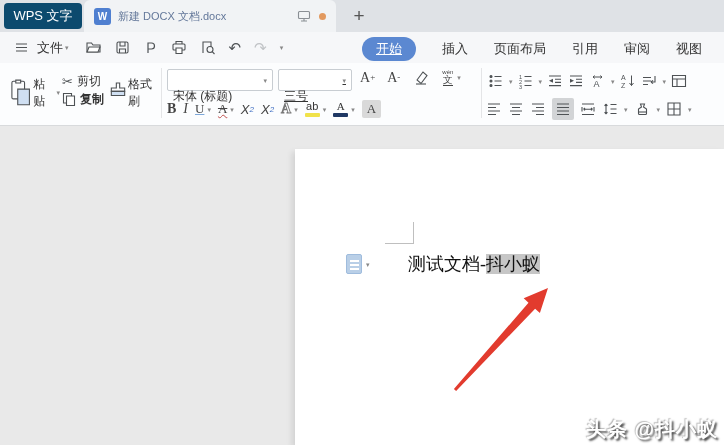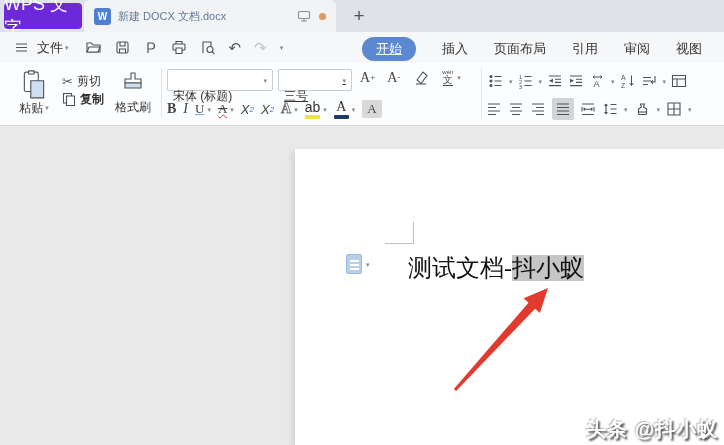--- a/index.html
+++ b/index.html
@@ -1,22 +1,22 @@
 <!DOCTYPE html>
 <html><head>
 <meta charset="utf-8">
 <style>
   * { margin:0; padding:0; box-sizing:border-box; }
   html,body { width:724px; height:445px; overflow:hidden; }
   body { font-family:"Liberation Sans","DejaVu Sans",sans-serif; background:#e9e9e9; position:relative; }
 
   
   .tabbar { position:absolute; left:0; top:0; width:724px; height:32px; background:#dfe2e6; }
-  .wps-tab { position:absolute; left:4px; top:3px; width:78px; height:26px; background:#6d28d9;
-             color:#fff; font-size:18px; border-radius:4px; display:flex; align-items:center; justify-content:center; }
+  .wps-tab { position:absolute; left:4px; top:3px; width:78px; height:26px; background:#0c4a6e;
+             color:#fff; font-size:13px; border-radius:4px; display:flex; align-items:center; justify-content:center; }
   .doc-tab { position:absolute; left:84px; top:0; width:252px; height:32px; background:#f1f3f5;
              border-radius:6px 6px 0 0; display:flex; align-items:center; padding:0 10px; }
   .doc-icon { width:17px; height:17px; border-radius:3px; background:#4f7fd0; color:#fff; font-size:10px;
               font-weight:bold; display:flex; align-items:center; justify-content:center; margin-right:7px; }
   .doc-title { font-size:11px; color:#64789a; white-space:nowrap; flex:1; }
   .monitor-ic { margin-left:auto; margin-right:8px; display:flex; }
   .unsaved-dot { width:7px; height:7px; border-radius:50%; background:#e2995f; }
   .new-tab { position:absolute; left:346px; top:4px; width:26px; height:24px; color:#555; font-size:19px;
              display:flex; align-items:center; justify-content:center; }
 
@@ -30,41 +30,41 @@
   .glyph-btn.muted { color:#c0c3c6; }
   .caret { font-size:7px; color:#888; line-height:1; }
   .ribbon-tabs { position:absolute; left:362px; top:37px; display:flex; gap:26px; align-items:center; height:24px; }
   .rtab { font-size:13px; color:#333; white-space:nowrap; }
   .rtab.active { background:#5b88d1; color:#fff; border-radius:12px; padding:3px 14px;text-decoration:underline; }
 
   
   .ribbon { position:absolute; left:0; top:63px; width:724px; height:63px; background:#fcfdfe;
             border-bottom:1px solid #d8dadc; }
   .vdiv { position:absolute; top:5px; height:50px; width:1px; background:#e4e5e7; }
-  .bigbtn { position:absolute; top:3px; width:52px; height:56px; display:flex; flex-direction:column;
-            align-items:center; justify-content:center; padding:2px 0 4px;font-family:Liberation Serif, serif; }
+  .bigbtn { position:absolute; top:3px; width:52px; height:56px; display:flex; 
+            align-items:center; justify-content:flex-end; padding:2px 0 4px;font-family:Liberation Serif, serif; }
   .bigbtn .lbl { font-size:12px; color:#333; display:flex; align-items:center; gap:2px; }
   .smallbtn { display:flex; align-items:center; gap:4px; font-size:12px; color:#333; height:24px; }
   .combo { position:absolute; top:6px; height:22px; border:1px solid #c8cdd2; border-radius:2px;
            background:#fff; display:flex; align-items:center; font-size:12px; color:#333; padding:0 5px; }
   .combo .cv { flex:1; white-space:nowrap; overflow:hidden;margin-top:32px; }
   .row { position:absolute; display:flex; align-items:center; }
   .tbtn { display:flex; align-items:center; justify-content:center; color:#444; position:relative; }
   .serifb { font-family:"Liberation Serif","DejaVu Serif",serif; }
   .b-bold { font-weight:bold; font-size:14px; }
   .b-italic { font-style:italic; font-size:14px; }
   .b-under { font-size:13px; text-decoration:underline; text-decoration-color:#7da7d9; }
   .b-strike-w { font-size:13px; text-decoration:underline wavy #c0504d; text-decoration-thickness:1px; }
   .b-strike-i { text-decoration:line-through; }
   .supsub { font-size:13px; font-style:italic; }
   .supsub .s { font-size:8px; color:#4472c4; }
   .fx-a { font-size:14px; font-weight:bold; color:transparent; -webkit-text-stroke:0.9px #777;
           text-shadow:0 0 0 transparent; }
   .swatchbtn { display:flex; flex-direction:column; align-items:center; justify-content:center; line-height:1; }
-  .swatchbtn .t { font-size:14px; color:#333; }
+  .swatchbtn .t { font-size:11px; color:#333; }
   .swatchbtn .bar { width:15px; height:4px; margin-top:1px; border-radius:1px; }
   .shade-a { font-size:13px; color:#444; background:#d9d9d9; padding:1px 5px; border-radius:2px; }
   .sel { background:#d2d4d6; border-radius:2px; }
   .apm { font-size:14px; color:#444; line-height:1; }
   .apm .sg { font-size:9px; vertical-align:super; }
   .phon { display:flex; flex-direction:column; align-items:center; line-height:1; color:#444; }
   .phon .p1 { font-size:6px; }
   .phon .p2 { font-size:10px; border-bottom:1px solid #444; }
 
   
@@ -72,21 +72,21 @@
   .page { position:absolute; left:295px; top:23px; width:429px; height:296px; background:#fff;
           box-shadow:-3px 3px 6px rgba(0,0,0,0.10); }
   .corner-mark { position:absolute; left:385px; top:96px; width:29px; height:22px;
                  border-right:1px solid #bfbfbf; border-bottom:1px solid #bfbfbf; }
   .paste-float { position:absolute; left:346px; top:128px; display:flex; align-items:center; gap:4px; }
   .pf-icon { width:16px; height:20px; background:#b9cfe7; border:1px solid #9fbcdd; border-radius:2px;
              position:relative; }
   .pf-icon::before { content:""; position:absolute; left:3px; top:5px; width:9px; height:1.5px;
                      background:#fff; box-shadow:0 4px 0 #fff, 0 8px 0 #fff; }
   .textline { position:absolute; left:408px; top:126px; font-family:"Liberation Serif","DejaVu Serif",serif;
-              font-size:24px; color:#111; white-space:nowrap; }
+              font-size:18px; color:#111; white-space:nowrap; }
   .textline .selected { background:#c6c6c6; }
   .arrow-svg { position:absolute; left:440px; top:154px; }
   .watermark { position:absolute; right:6px; bottom:2px; font-size:20px; font-weight:bold; color:#fff;
                text-shadow:2px 2px 2px rgba(70,70,70,0.95), -1px -1px 1px rgba(120,120,120,0.5);
                letter-spacing:1px; }
 
   svg.ic { display:block; }
   svg.ic * { vector-effect:non-scaling-stroke; }
 </style>
 </head>

